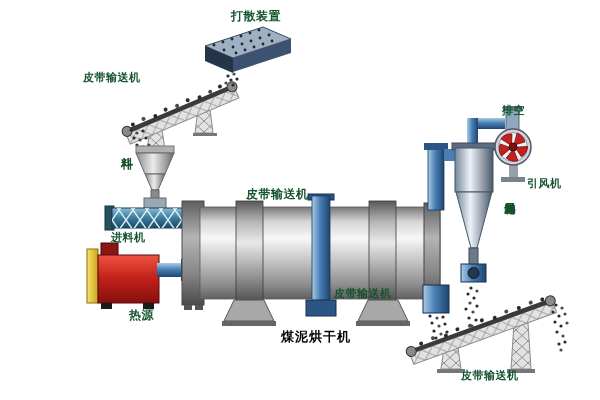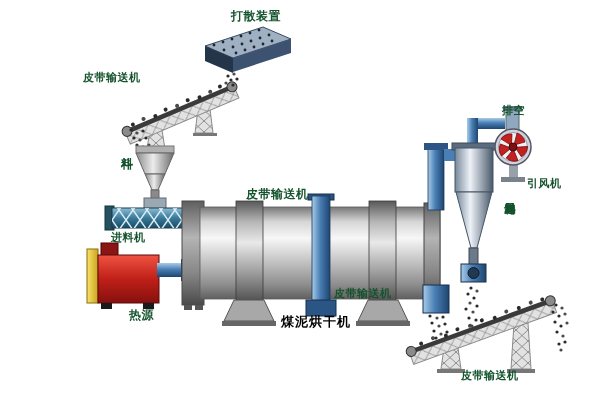--- a/index.html
+++ b/index.html
@@ -11,21 +11,21 @@
   .v{writing-mode:vertical-rl;text-orientation:upright;letter-spacing:0;white-space:normal;}
   .s12{font-size:12px;}
   .s13{font-size:13px;letter-spacing:1px;color:#000;}
   #lb-scatter{left:231px;top:8px;}
   #lb-conv-left{left:83px;top:70px;}
   #lb-hopper{left:118px;top:147px;}
   #lb-feeder{left:111px;top:230px;}
   #lb-heat{left:107px;top:307px;margin-left:22px;}
   #lb-drum{left:246px;top:186px;}
   #lb-conv-center{left:334px;top:286px;}
-  #lb-title{left:281px;top:313px;}
+  #lb-title{left:281px;top:328px;}
   #lb-exhaust{left:502px;top:103px;}
   #lb-fan{left:527px;top:176px;}
   #lb-airlock{left:501px;top:194px;}
   #lb-conv-right{left:461px;top:368px;}
   .blade{fill:#c42020;stroke:#7a1010;stroke-width:0.8;}
   .p{fill:#2a2a2a;}
   .p2{fill:#4a4a4a;}
 </style>
 </head>
 <body>

